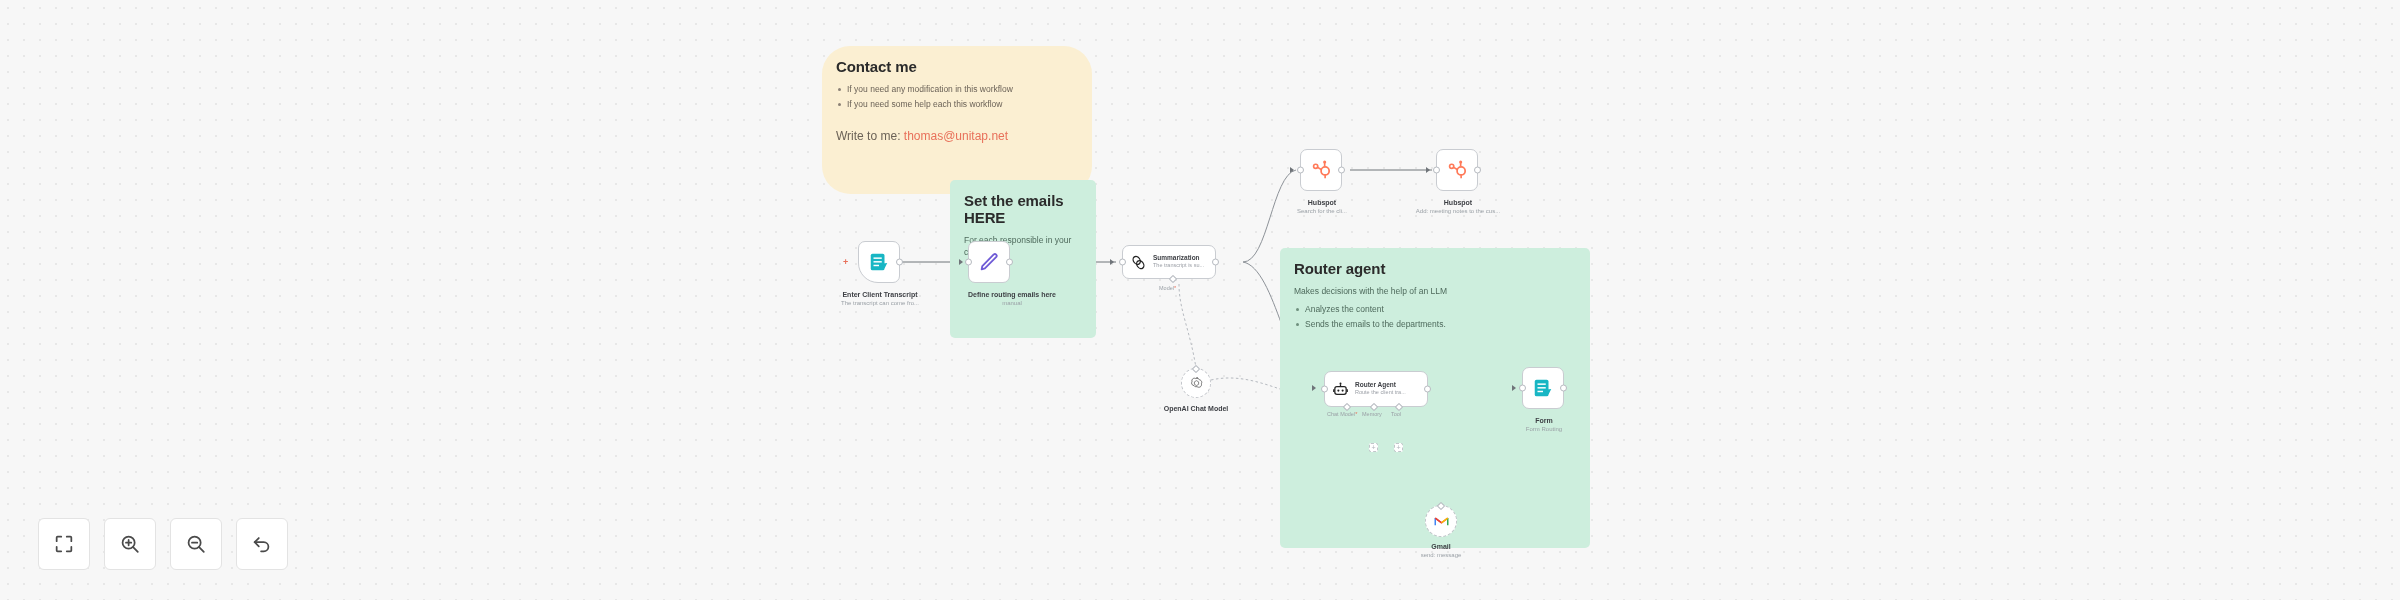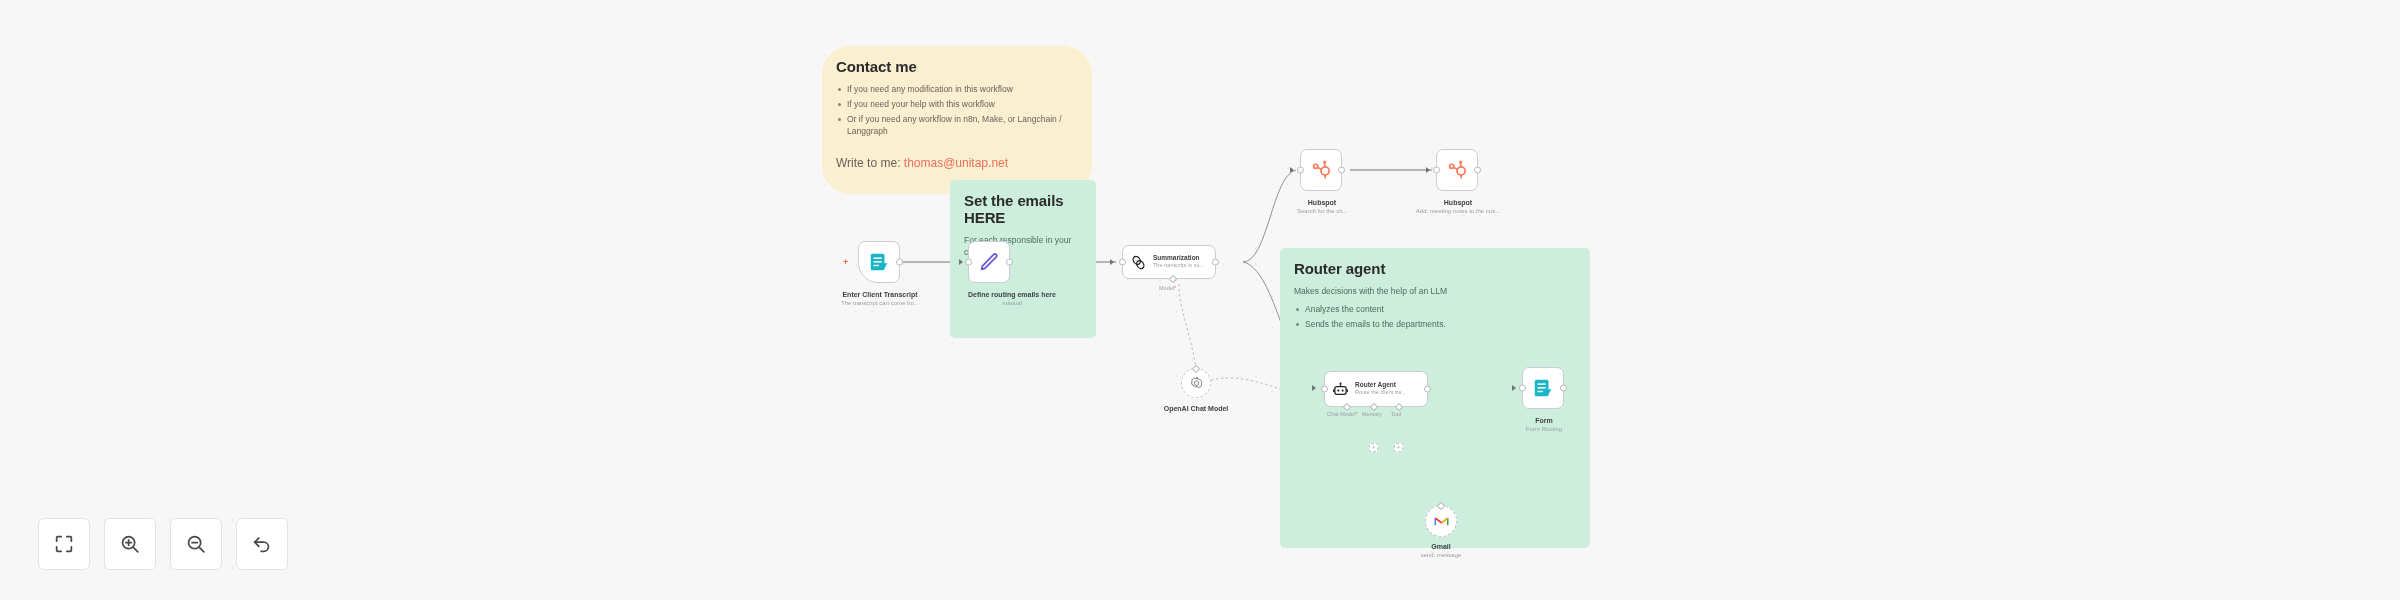--- a/index.html
+++ b/index.html
@@ -231,22 +231,21 @@
 
     <path d="M1398,406 C1400,460 1420,490 1437,505" stroke="#b6bac0" stroke-width="1" fill="none" stroke-dasharray="2.5,2.5"></path>
 
     <path d="M1186,256 L1186,256" stroke="#b6bac0" stroke-width="1" fill="none"></path>
   </svg>
 
   <div class="note yellow" style="left:822px; top:46px; width:270px; height:148px;border-radius:28px;">
     <h3>Contact me</h3>
     <ul>
       <li>If you need any modification in this workflow</li>
-      <li>If you need your help with this workflow</li>
-      <li>Or if you need any workflow in n8n, Make, or Langchain / Langgraph</li>
+      <li>If you need some help each this workflow</li>
     </ul>
     <div class="writeline">
       <span>Write to me:</span>
       <a href="#">thomas@unitap.net</a>
     </div>
   </div>
 
 
   <div class="note green" style="left:950px; top:180px; width:146px; height:158px;">
     <h3>Set the emails HERE</h3>

